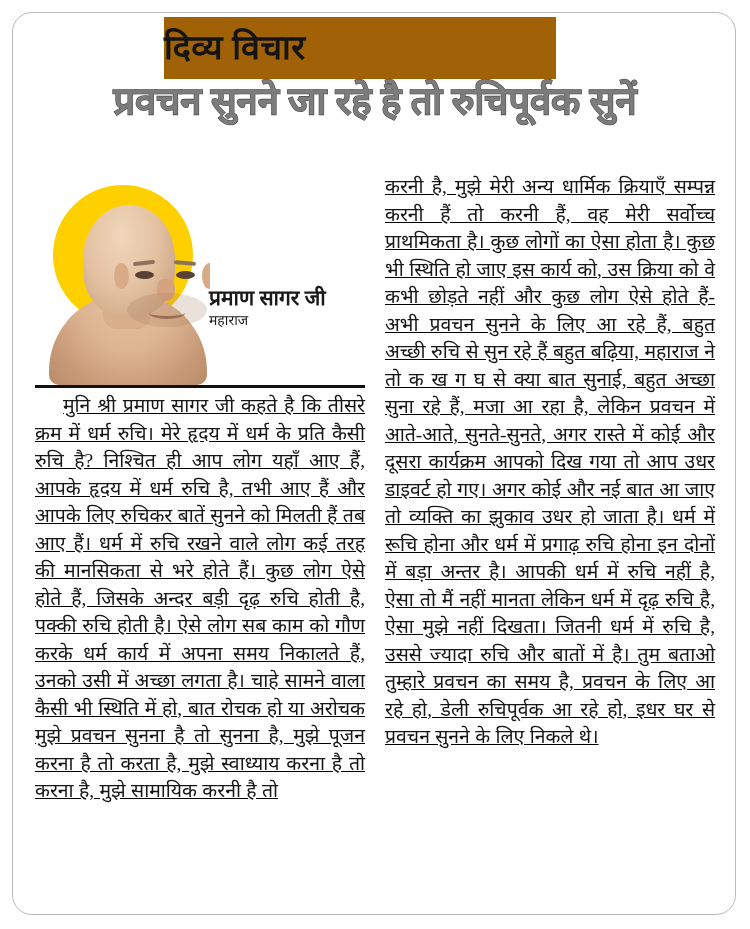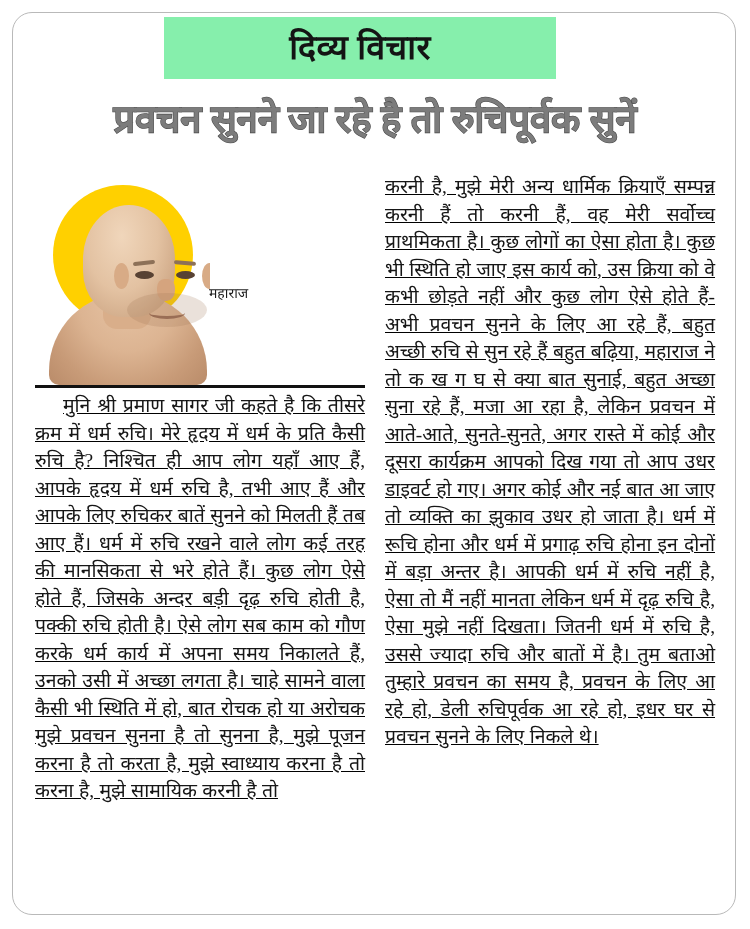--- a/index.html
+++ b/index.html
@@ -35,40 +35,39 @@
     top: 0;
     width: 724px;
     height: 72px;
   }
   .banner {
     position: absolute;
     left: 151px;
     top: 4px;
     width: 392px;
     height: 62px;
-    background: #86efac;
+    background: #a16207;
     display: flex;
     align-items: center;
-    justify-content: center;
   }
   .banner-title {
     font-family: "Liberation Serif", "DejaVu Serif", serif;
     font-weight: 700;
     font-size: 34px;
     line-height: 1;
     color: #141414;
     letter-spacing: 0.5px;
     white-space: nowrap;
   }
 
   
   .headline {
     position: absolute;
     left: 10px;
-    top: 84px;
+    top: 66px;
     width: 704px;
     text-align: center;
     font-family: "Liberation Serif", "DejaVu Serif", serif;
     font-weight: 700;
     font-size: 38px;
     line-height: 1.2;
     color: #7c7c7c;
     -webkit-text-stroke: 1.1px #4a4a4a;
     paint-order: stroke fill;
     white-space: nowrap;
@@ -261,20 +260,21 @@
             <div class="brow-r"></div>
             <div class="eye-l"></div>
             <div class="eye-r"></div>
             <div class="nose"></div>
             <div class="cheek-shadow"></div>
             <div class="mouth"></div>
           </div>
         </div>
 
         <div class="caption">
+          <div class="cap-2">प्रमाण सागर जी</div>
           <div class="cap-3">महाराज</div>
         </div>
       </div>
 
       <div class="rule"></div>
 
       <p class="body-text first">मुनि श्री प्रमाण सागर जी कहते है कि तीसरे क्रम में धर्म रुचि। मेरे हृदय में धर्म के प्रति कैसी रुचि है? निश्चित ही आप लोग यहाँ आए हैं, आपके हृदय में धर्म रुचि है, तभी आए हैं और आपके लिए रुचिकर बातें सुनने को मिलती हैं तब आए हैं। धर्म में रुचि रखने वाले लोग कई तरह की मानसिकता से भरे होते हैं। कुछ लोग ऐसे होते हैं, जिसके अन्दर बड़ी दृढ़ रुचि होती है, पक्की रुचि होती है। ऐसे लोग सब काम को गौण करके धर्म कार्य में अपना समय निकालते हैं, उनको उसी में अच्छा लगता है। चाहे सामने वाला कैसी भी स्थिति में हो, बात रोचक हो या अरोचक मुझे प्रवचन सुनना है तो सुनना है, मुझे पूजन करना है तो करता है, मुझे स्वाध्याय करना है तो करना है, मुझे सामायिक करनी है तो</p>
     </div>
 
     <div class="col col-right">

